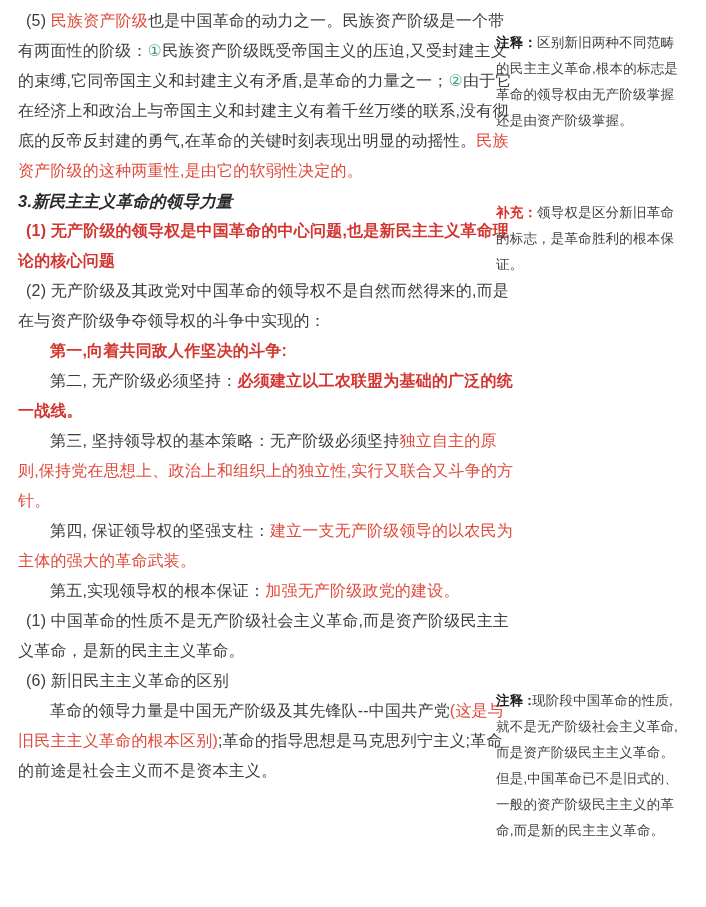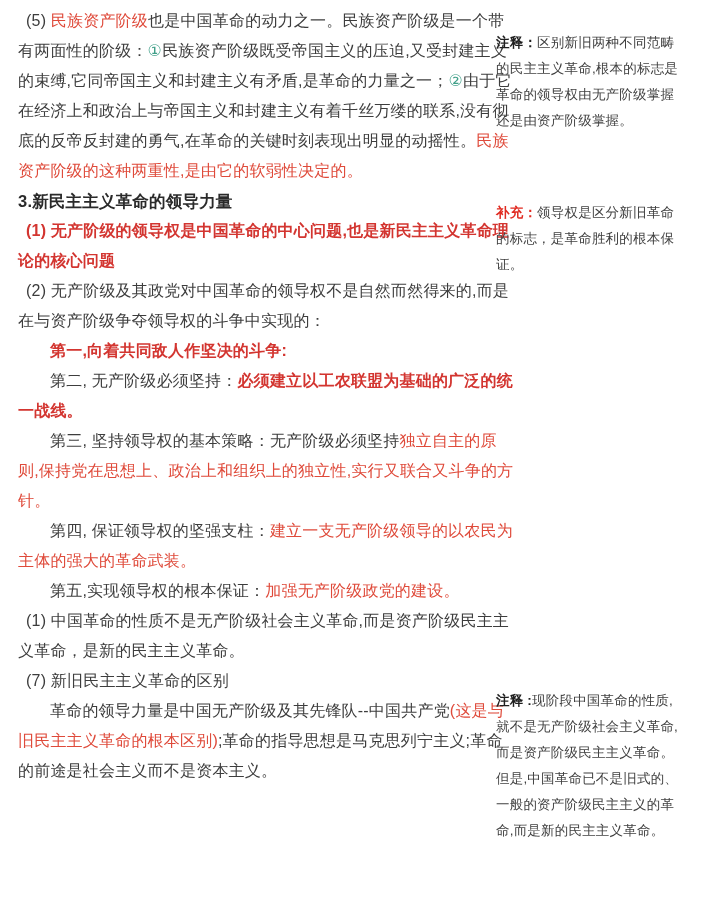--- a/index.html
+++ b/index.html
@@ -18,21 +18,21 @@
     font-size:16px;
     line-height:30px;
     color:#3d3d3d;
     letter-spacing:0.2px;
   }
   .para.heading{
     font-weight:bold;
     color:#1f1f1f;
     font-size:16.5px;
   }
-  .indent-none{text-indent:0;}
+  .indent-none{text-indent:0;font-style:italic;}
   .indent-small{text-indent:8px;}
   .indent-large{text-indent:32px;}
   .run-black{color:#3d3d3d;}
   .run-boldblack{color:#2a2a2a;font-weight:bold;}
   .run-red{color:#df4a3a;text-align:right;}
   .run-boldred{color:#d33530;font-weight:bold;}
   .run-green{color:#3f9f88;}
   .aside-col{
     position:absolute;left:496px;top:0;width:186px;height:907px;
   }
@@ -55,21 +55,21 @@
       <p class="para body indent-small"><span class="run-black">(5) </span><span class="run-red">民族资产阶级</span><span class="run-black">也是中国革命的动力之一。民族资产阶级是一个带有两面性的阶级：</span><span class="run-green">①</span><span class="run-black">民族资产阶级既受帝国主义的压迫,又受封建主义的束缚,它同帝国主义和封建主义有矛盾,是革命的力量之一；</span><span class="run-green">②</span><span class="run-black">由于它在经济上和政治上与帝国主义和封建主义有着千丝万缕的联系,没有彻底的反帝反封建的勇气,在革命的关键时刻表现出明显的动摇性。</span><span class="run-red">民族资产阶级的这种两重性,是由它的软弱性决定的。</span></p>
       <p class="para heading indent-none"><span class="run-boldblack">3.新民主主义革命的领导力量</span></p>
       <p class="para body indent-small"><span class="run-boldred">(1) 无产阶级的领导权是中国革命的中心问题,也是新民主主义革命理论的核心问题</span></p>
       <p class="para body indent-small"><span class="run-black">(2) 无产阶级及其政党对中国革命的领导权不是自然而然得来的,而是在与资产阶级争夺领导权的斗争中实现的：</span></p>
       <p class="para body indent-large"><span class="run-boldred">第一,向着共同敌人作坚决的斗争:</span></p>
       <p class="para body indent-large"><span class="run-black">第二, 无产阶级必须坚持：</span><span class="run-boldred">必须建立以工农联盟为基础的广泛的统一战线。</span></p>
       <p class="para body indent-large"><span class="run-black">第三, 坚持领导权的基本策略：无产阶级必须坚持</span><span class="run-red">独立自主的原则,保持党在思想上、政治上和组织上的独立性,实行又联合又斗争的方针。</span></p>
       <p class="para body indent-large"><span class="run-black">第四, 保证领导权的坚强支柱：</span><span class="run-red">建立一支无产阶级领导的以农民为主体的强大的革命武装。</span></p>
       <p class="para body indent-large"><span class="run-black">第五,实现领导权的根本保证：</span><span class="run-red">加强无产阶级政党的建设。</span></p>
       <p class="para body indent-small"><span class="run-black">(1) 中国革命的性质不是无产阶级社会主义革命,而是资产阶级民主主义革命，是新的民主主义革命。</span></p>
-      <p class="para body indent-small"><span class="run-black">(7) 新旧民主主义革命的区别</span></p>
+      <p class="para body indent-small"><span class="run-black">(6) 新旧民主主义革命的区别</span></p>
       <p class="para body indent-large"><span class="run-black">革命的领导力量是中国无产阶级及其先锋队--中国共产党</span><span class="run-red">(这是与旧民主主义革命的根本区别)</span><span class="run-black">;革命的指导思想是马克思列宁主义;革命的前途是社会主义而不是资本主义。</span></p>
       <p class="para heading indent-none"></p>
     </div>
   <div class="aside-col">
       <div class="note" style="top: 30px;"><span class="note-label black">注释：</span><span class="note-body">区别新旧两种不同范畴的民主主义革命,根本的标志是革命的领导权由无产阶级掌握还是由资产阶级掌握。</span></div>
       <div class="note" style="top: 200px;"><span class="note-label red">补充：</span><span class="note-body">领导权是区分新旧革命的标志，是革命胜利的根本保证。</span></div>
       <div class="note" style="top: 688px;"><span class="note-label black">注释 :</span><span class="note-body">现阶段中国革命的性质,就不是无产阶级社会主义革命,而是资产阶级民主主义革命。但是,中国革命已不是旧式的、一般的资产阶级民主主义的革命,而是新的民主主义革命。</span></div>
     </div>
 </div>
 

